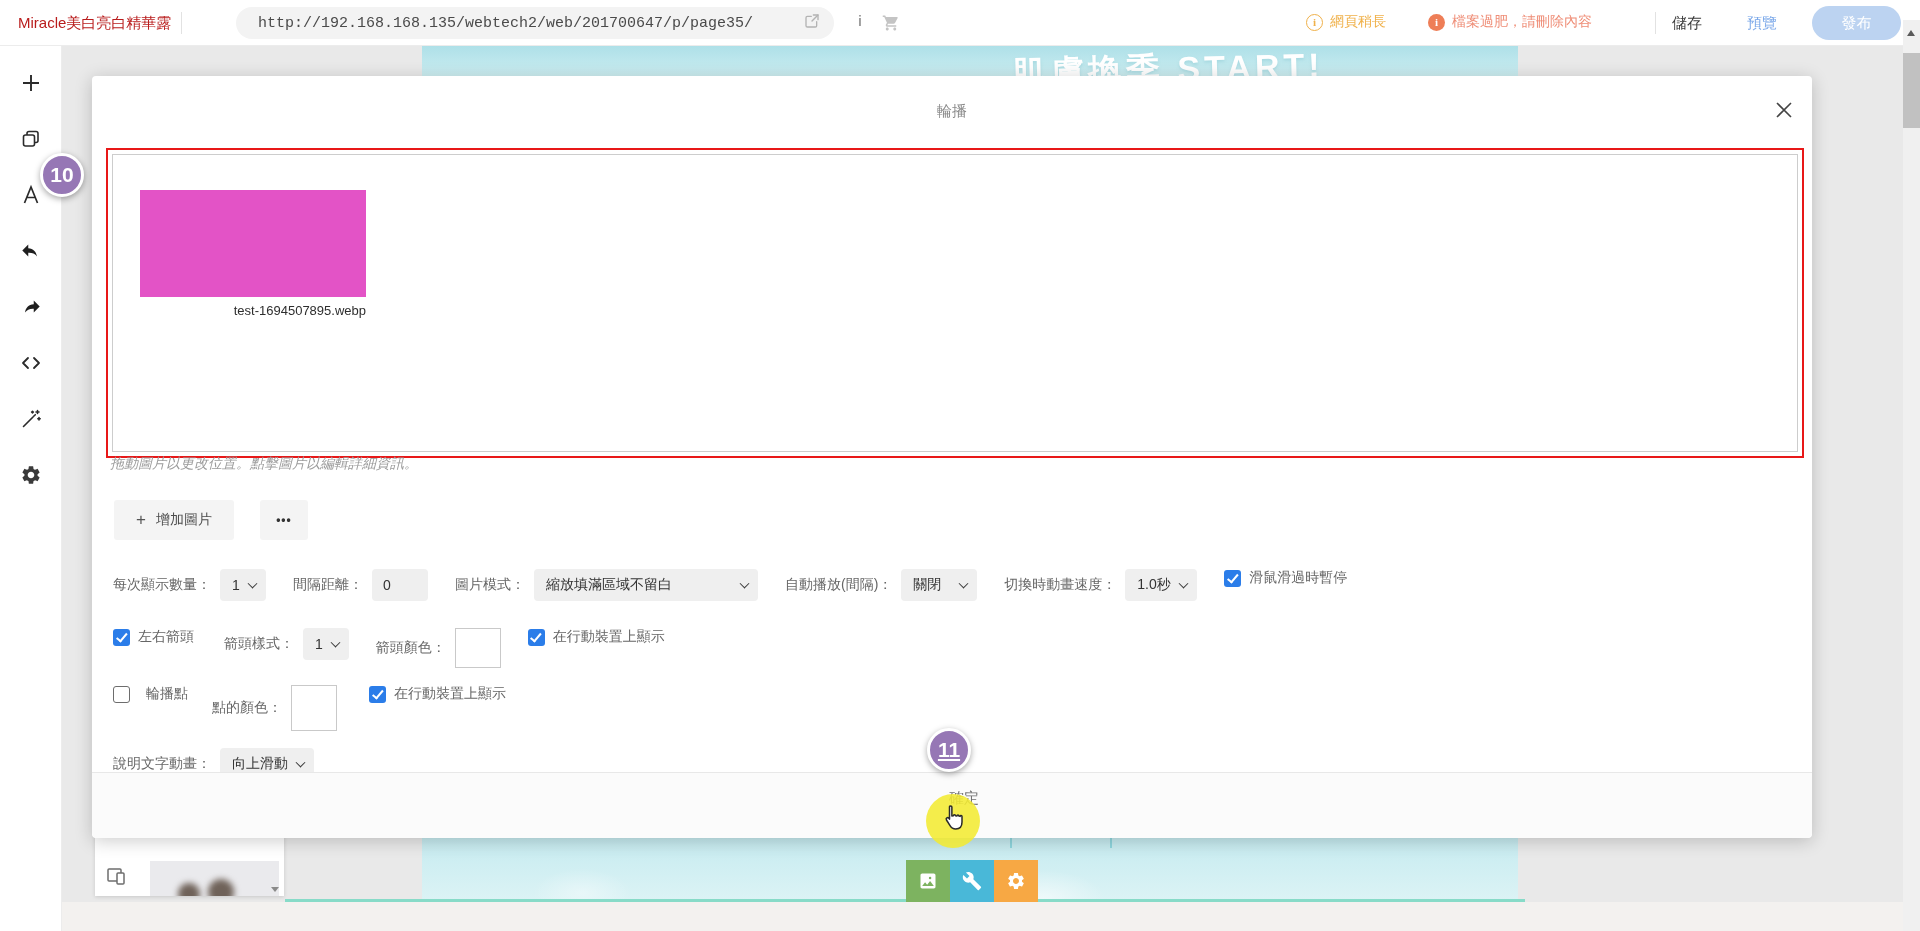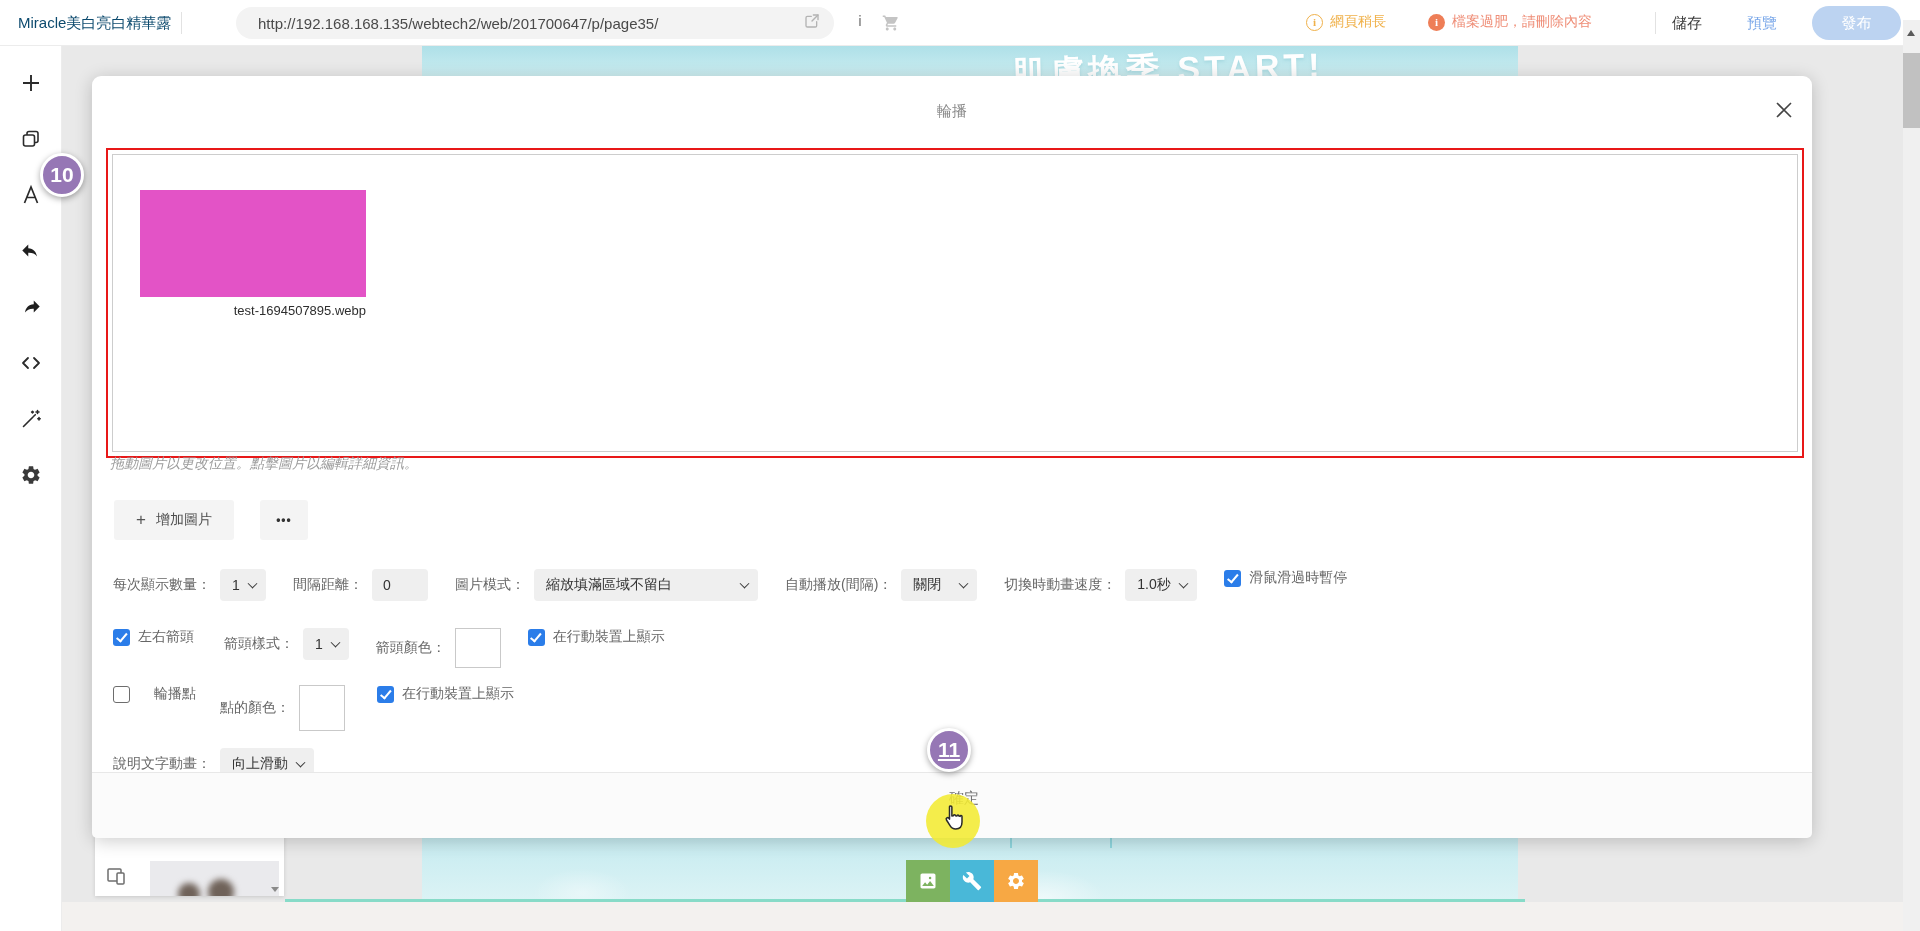--- a/index.html
+++ b/index.html
@@ -2,24 +2,24 @@
 <html><head>
 <meta charset="utf-8">
 <style>
   * { margin:0; padding:0; box-sizing:border-box; }
   html,body { width:1920px; height:931px; overflow:hidden; background:#e9e9e9;
               font-family:"Liberation Sans","DejaVu Sans",sans-serif; }
 
   
   #topbar { position:absolute; left:0; top:0; width:1920px; height:46px; background:#fff;
             border-bottom:1px solid #ececec; z-index:150; }
-  #site-title { position:absolute; left:18px; top:0; line-height:46px; font-size:15px; color:#0c4a6e; }
+  #site-title { position:absolute; left:18px; top:0; line-height:46px; font-size:15px; color:#b91c1c; }
   .tb-div { position:absolute; top:12px; width:1px; height:22px; background:#e2e2e2; }
   #url-pill { position:absolute; left:236px; top:7px; width:598px; height:32px; background:#f3f3f3;
-              border-radius:16px; display:flex; align-items:center; padding:0 14px 0 22px; }
+              border-radius:16px; display:flex; align-items:center; padding:0 14px 0 22px;font-family:Liberation Mono, monospace; }
   #url-text { font-size:15px; color:#4a4a4a; flex:1; white-space:nowrap; overflow:hidden; }
   .ghost-ic { color:#b3b3b3; }
   #info-i { position:absolute; left:858px; top:13px; font-size:14px; font-weight:bold; color:#9d9d9d; }
   .warn { position:absolute; top:13px; display:flex; align-items:center; gap:7px; font-size:14px; }
   .i-badge { width:17px; height:17px; border-radius:50%; font-size:11px; font-weight:bold;
              display:flex; align-items:center; justify-content:center; font-family:"Liberation Serif",serif; }
   .i-outline { border:1.5px solid #f0b14a; color:#f0b14a; }
   .i-filled  { background:#ee7e57; color:#fff; }
   #warn-long  { left:1306px; color:#f0b14a; }
   #warn-fat   { left:1428px; color:#ef8d76; }
@@ -63,21 +63,21 @@
   .blk-btn svg { width:20px; height:20px; }
 
   
   #scrollbar { position:absolute; left:1903px; top:20px; width:17px; height:911px; background:#f0f0f0; z-index:160; }
   #sb-arrow-up { position:absolute; left:4px; top:10px; width:0; height:0;
                  border-left:4.5px solid transparent; border-right:4.5px solid transparent; border-bottom:6px solid #5a5a5a; }
   #sb-thumb { position:absolute; left:0; top:33px; width:17px; height:75px; background:#c1c1c1; }
 
   
   #modal { position:absolute; left:92px; top:76px; width:1720px; height:762px; background:#fff;
-           border-radius:9px; box-shadow:0 3px 18px rgba(0,0,0,.20); z-index:100; }
+           border-radius:4px; box-shadow:0 3px 18px rgba(0,0,0,.20); z-index:100; }
   #modal-title { position:absolute; top:26px; left:0; width:100%; text-align:center; font-size:15px; color:#8a8a8a; }
   #modal-close { position:absolute; right:16px; top:22px; width:24px; height:24px; background:none; border:none;
                  cursor:pointer; display:flex; align-items:center; justify-content:center; }
   #red-frame { position:absolute; left:14px; top:72px; width:1698px; height:310px; border:2px solid #e81818; }
   #inner-frame { position:absolute; left:4px; top:4px; right:4px; bottom:4px; border:1px solid #cdcdcd; }
   #slide-thumb { position:absolute; left:48px; top:114px; width:226px; height:107px; cursor:pointer; }
   #slide-name { position:absolute; left:48px; top:227px; width:226px; text-align:right; font-size:13px; color:#2e2e2e; }
   #drag-hint { position:absolute; left:18px; top:379px; font-style:italic; font-size:14px; color:#9b9b9b; }
   #add-row { position:absolute; left:22px; top:424px; display:flex; gap:26px; }
   .soft-btn { height:40px; background:#f4f4f4; border:none; border-radius:3px; color:#4c4c4c; font-size:14px;
@@ -316,21 +316,21 @@
       <span class="flabel">箭頭顏色：</span>
       <div class="cbox" style="height: 40px; background: rgb(255, 255, 255);"></div>
     </div>
     <div class="group" style="gap:8px">
       <span class="cb on"></span>
       <span class="flabel">在行動裝置上顯示</span>
     </div>
   </div>
 
   <div class="frow" id="row3">
-    <div class="group" style="gap:24px;margin-right:24px">
+    <div class="group" style="gap:16px;margin-right:24px">
       <span class="cb off"></span>
       <span class="flabel">輪播點</span>
     </div>
     <div class="group" style="margin-right:32px">
       <span class="flabel">點的顏色：</span>
       <div class="cbox" style="height: 46px; background: rgb(255, 255, 255);"></div>
     </div>
     <div class="group" style="gap:8px">
       <span class="cb on"></span>
       <span class="flabel">在行動裝置上顯示</span>

